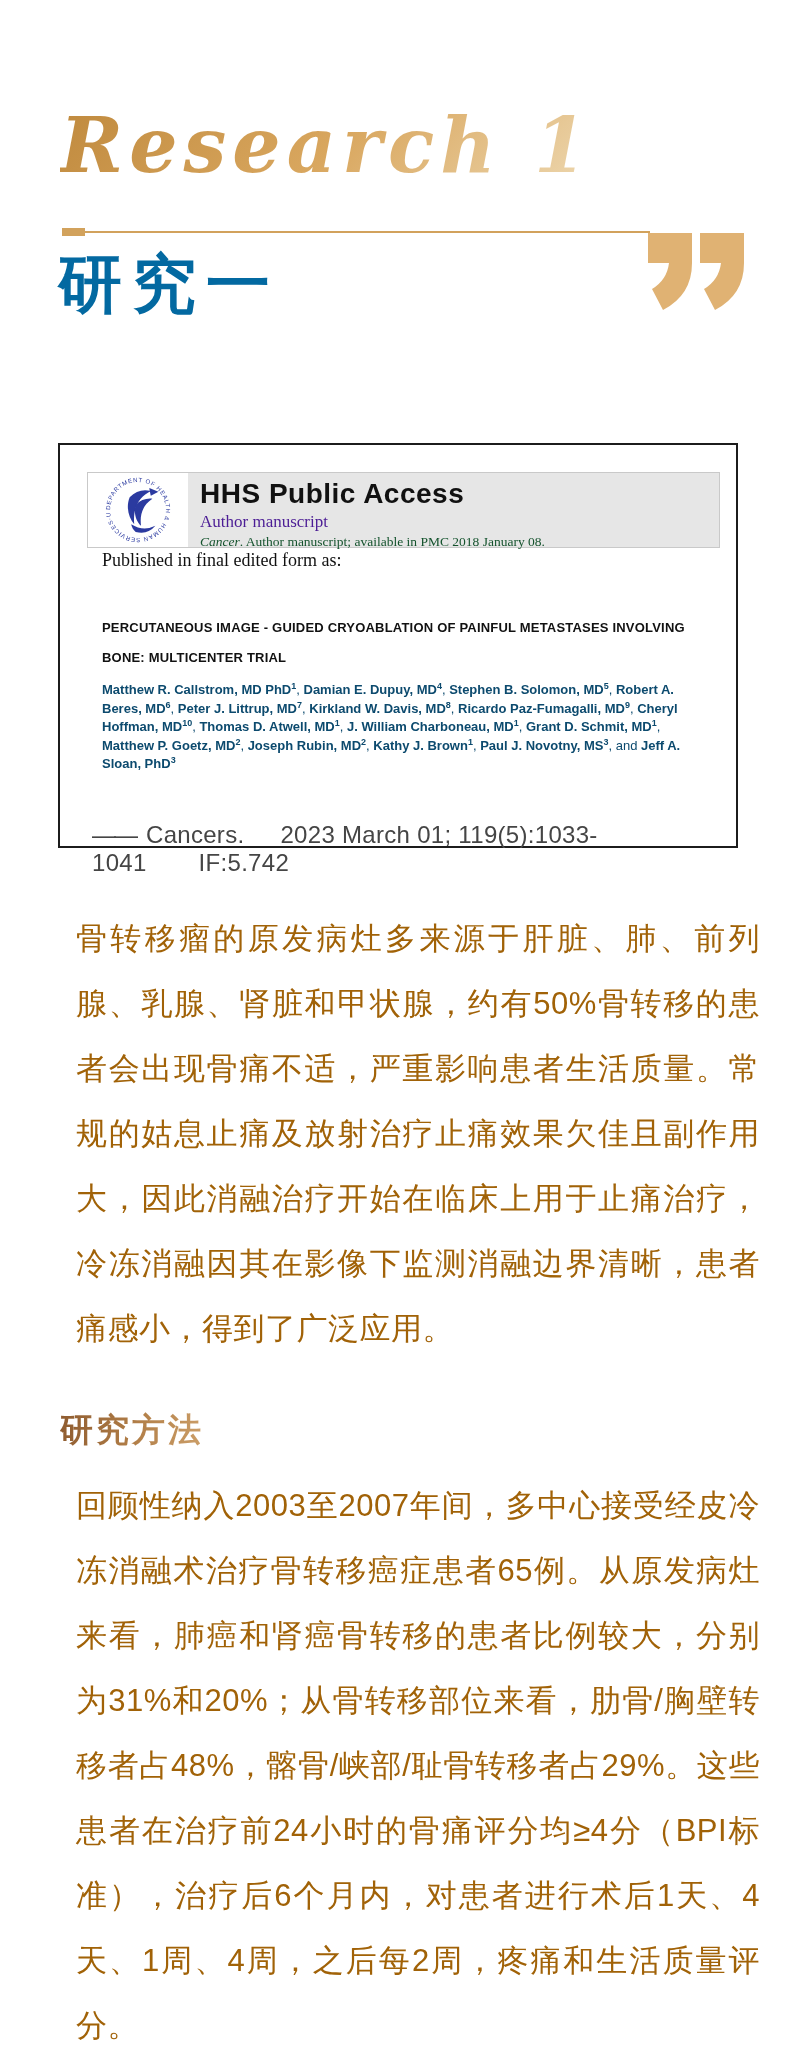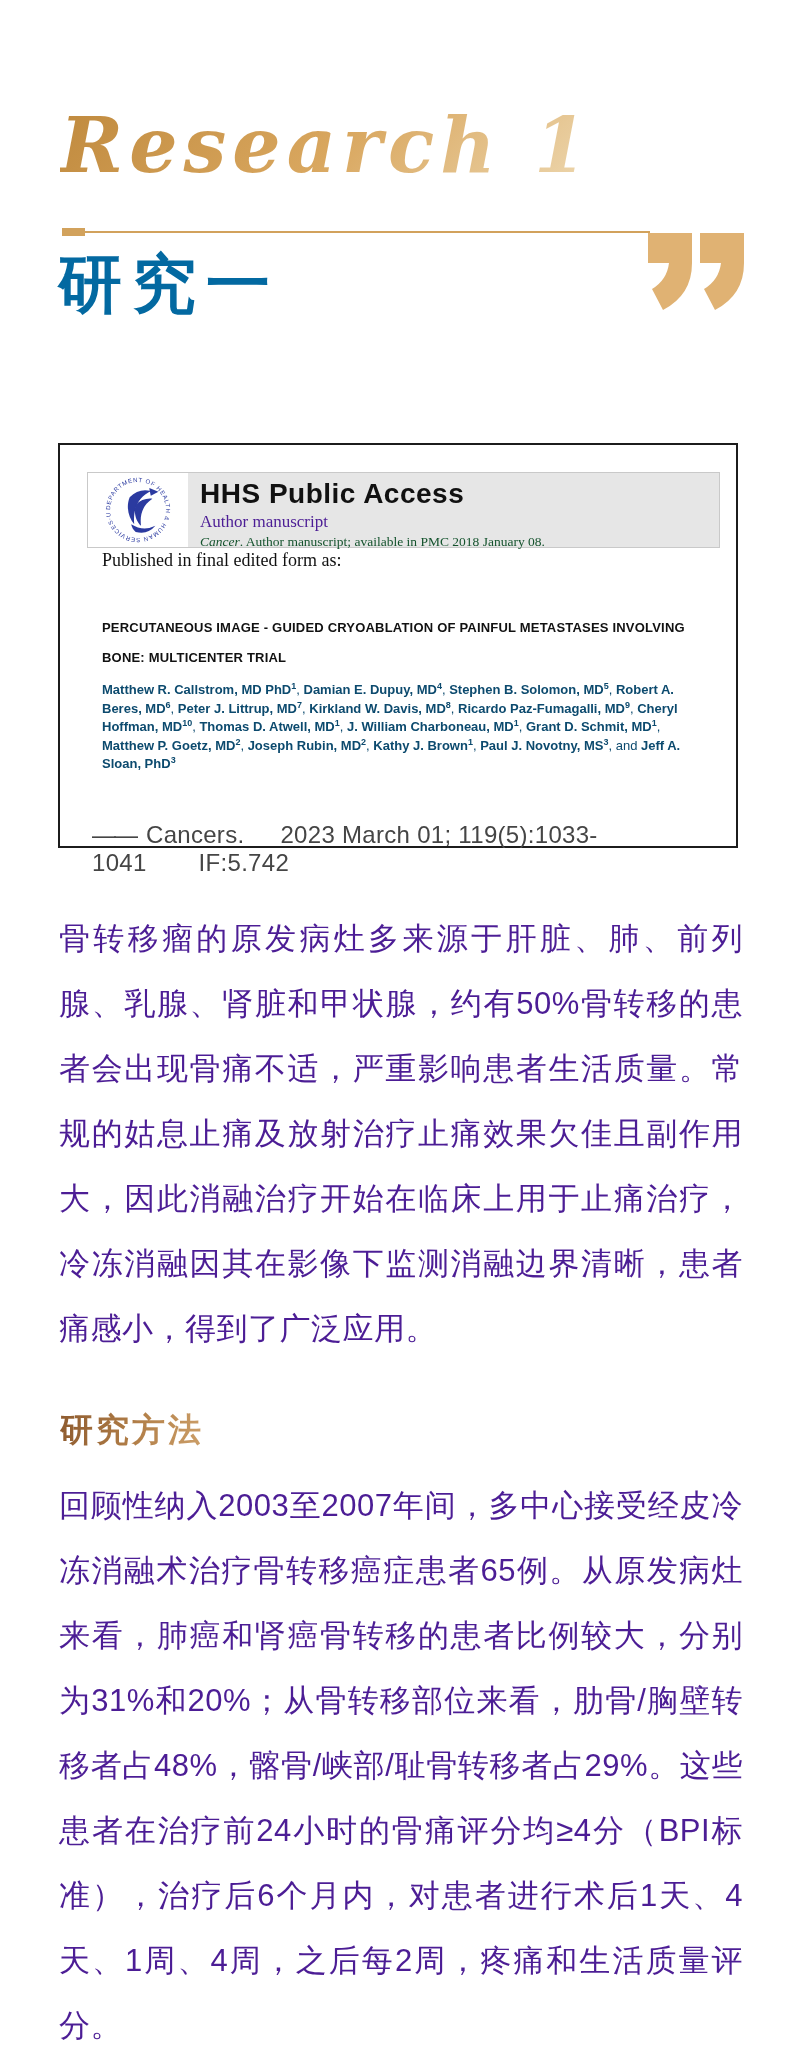--- a/index.html
+++ b/index.html
@@ -78,22 +78,22 @@
   .card-footer {
     position:absolute; left:32px; top:348px; width:630px;
     font-size:24px; color:#454545; letter-spacing:0.3px; font-weight:400;margin-top:28px;
   }
   .card-footer .em-dash { letter-spacing:-2px; margin-right:10px; }
   .card-footer .cf-date { margin-left:36px; }
   .card-footer .cf-if { margin-left:52px; }
 
   
   .cn-para {
-    position:absolute; left:59px; width:684px;
-    font-size:31px; line-height:65px; color:#4c1d95;
+    position:absolute; left:76px; width:684px;
+    font-size:31px; line-height:65px; color:#a16207;
     text-align:justify; letter-spacing:0.5px;
   }
   .para-intro { top:906px; }
   .methods-heading {
     position:absolute; left:60px; top:1408px;
     font-family:"Liberation Serif","DejaVu Serif",serif;
     font-size:33px; font-weight:bold; letter-spacing:3px;
     color:#A8763F;
     background:linear-gradient(100deg,#8E5B2F 0%,#B38049 55%,#CDA06A 100%);
     -webkit-background-clip:text; background-clip:text;

